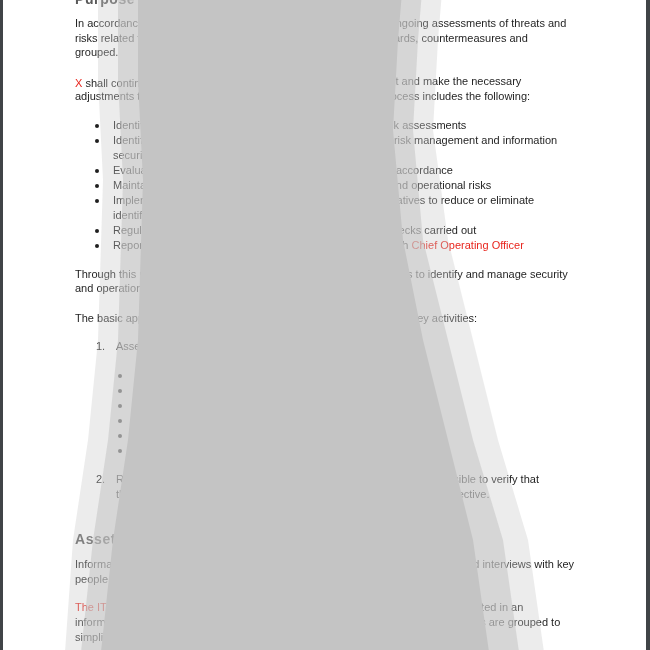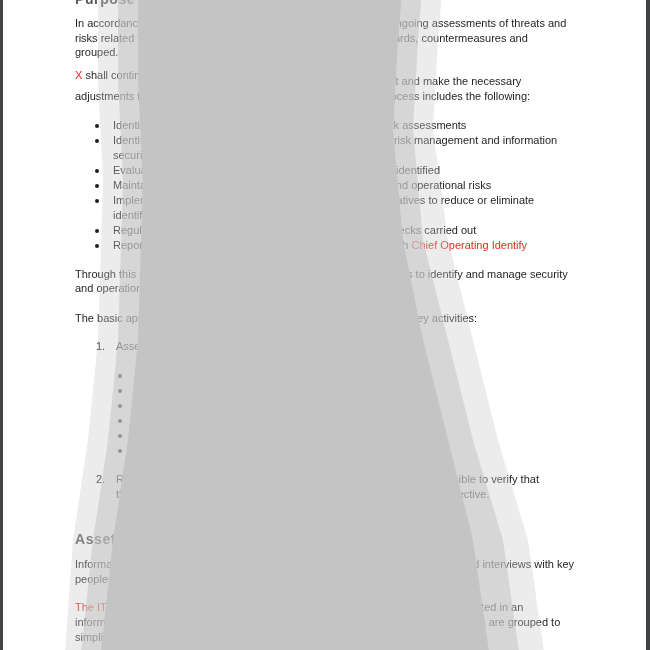--- a/index.html
+++ b/index.html
@@ -37,54 +37,54 @@
 <div class="page">
 
   <div class="h" style="left:72px; top:-9px;">Purpose</div>
 
   <div class="t" style="left:72px; top:16px;">In accordance with this Risk Ma</div>
   <div class="t" style="left:345px; top:16px;">conduct ongoing assessments of threats and</div>
   <div class="t" style="left:72px; top:31px;">risks related to informati</div>
   <div class="t" style="left:342px; top:31px;">for safeguards, countermeasures and</div>
   <div class="t" style="left:72px; top:45px;">grouped.</div>
 
-  <div class="t" style="left:72px; top:68px;text-align:right;"><span class="red">X</span><span> shall contin</span></div>
+  <div class="t" style="left:72px; top:76px;text-align:right;"><span class="red">X</span><span> shall contin</span></div>
   <div class="t" style="left:371px; top:74px;">ment and make the necessary</div>
   <div class="t" style="left:72px; top:89px;">adjustments to</div>
   <div class="t" style="left:332px; top:89px;">agement process includes the following:</div>
 
   <div class="bullet" style="left:92px; top:124px;"></div>
   <div class="t" style="left:110px; top:118px;">Identify key</div>
   <div class="t" style="left:379px; top:118px;">risk assessments</div>
 
   <div class="bullet" style="left:92px; top:139px;"></div>
   <div class="t" style="left:110px; top:133px;">Identify levels</div>
   <div class="t" style="left:375px; top:133px;">for risk management and information</div>
   <div class="t" style="left:110px; top:148px;">security</div>
 
   <div class="bullet" style="left:92px; top:169px;"></div>
   <div class="t" style="left:110px; top:163px;">Evaluate exposure</div>
-  <div class="t" style="left:393px; top:163px;">identified</div>
+  <div class="t" style="left:393px; top:163px;">accordance</div>
 
   <div class="bullet" style="left:92px; top:184px;"></div>
   <div class="t" style="left:110px; top:178px;">Maintaining risk re</div>
   <div class="t" style="left:369px; top:178px;">rity and operational risks</div>
 
   <div class="bullet" style="left:92px; top:199px;"></div>
   <div class="t" style="left:110px; top:193px;">Implement technica</div>
   <div class="t" style="left:371px; top:193px;">t initiatives to reduce or eliminate</div>
   <div class="t" style="left:110px; top:208px;">identified risks</div>
 
   <div class="bullet" style="left:92px; top:229px;"></div>
   <div class="t" style="left:110px; top:223px;">Regular reviews of</div>
   <div class="t" style="left:384px; top:223px;">checks carried out</div>
 
   <div class="bullet" style="left:92px; top:244px;"></div>
   <div class="t" style="left:110px; top:238px;">Reporting of mater</div>
-  <div class="t" style="left:381px; top:238px;"><span>ough </span><span class="red">Chief Operating Identify</span></div>
+  <div class="t" style="left:381px; top:238px;"><span>ough </span><span class="red">Chief Operating Officer</span></div>
 
   <div class="t" style="left:72px; top:267px;"><span>Through this policy, </span><span class="red">X</span><span> imple</span></div>
   <div class="t" style="left:371px; top:267px;">process to identify and manage security</div>
   <div class="t" style="left:72px; top:281px;">and operational risks and tak</div>
   <div class="t" style="left:383px; top:281px;">es.</div>
 
   <div class="t" style="left:72px; top:311px;">The basic approach chosen t</div>
   <div class="t" style="left:372px; top:311px;">llowing key activities:</div>
 
   <div class="num" style="left:93px; top:339px;">1.</div>

